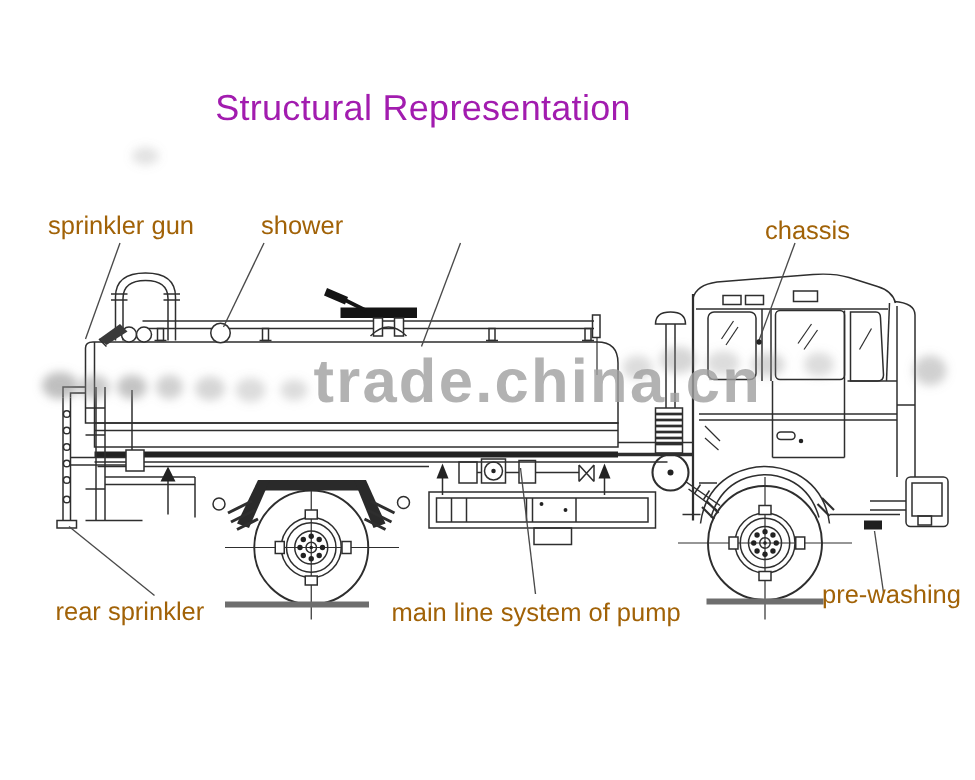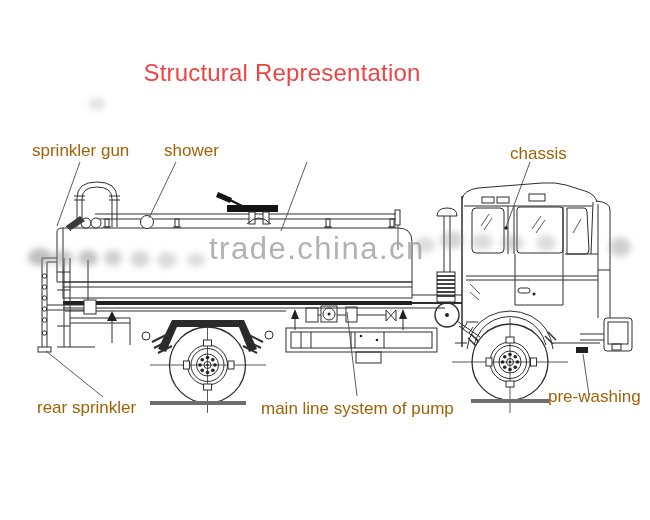--- a/index.html
+++ b/index.html
@@ -6,30 +6,30 @@
   .stage{
     position:relative;
     width:650px;height:520px;
     background:#ffffff;
     font-family:"Liberation Sans", sans-serif;
     overflow:hidden;
   }
   .stage svg{position:absolute;left:0;top:0;}
   .title{
     position:absolute;left:0;top:59px;width:564px;
-    text-align:center;font-size:24px;color:#ef4444;
+    text-align:center;font-size:24px;color:#a21caf;
     letter-spacing:0.2px;
   }
   .label{
     position:absolute;font-size:17px;color:#a16207;white-space:nowrap;
   }
   .watermark{
     position:absolute;left:209px;top:231px;
-    font-size:31px;color:#9f9f9f;opacity:.8;
-    letter-spacing:1.5px;filter:blur(.4px);
+    font-size:41px;color:#9f9f9f;opacity:.8;
+    letter-spacing:1.5px;filter:blur(.4px);font-weight:bold;
   }
 </style>
 </head>
 <body>
 
 <div class="stage">
 
   <svg width="650" height="520" viewBox="0 0 650 520">
     <defs>
       <filter id="smudge" x="-60%" y="-60%" width="220%" height="220%">
@@ -323,20 +323,20 @@
       <ellipse cx="512" cy="243" rx="11" ry="8" opacity="0.35"></ellipse>
       <ellipse cx="546" cy="243" rx="10" ry="8" opacity="0.3"></ellipse>
       <ellipse cx="620" cy="247" rx="11" ry="10" opacity="0.4"></ellipse>
       <ellipse cx="97" cy="104" rx="9" ry="6" opacity="0.25"></ellipse>
     </g>
   </svg>
 
   <div class="title">Structural Representation</div>
 
   <div class="label" style="left:32px;top:141px">sprinkler gun</div>
-  <div class="label" style="left:164px;top:141px">shower</div>
+  <div class="label" style="left:174px;top:141px">shower</div>
   <div class="label" style="left:510px;top:144px">chassis</div>
   <div class="label" style="left:37px;top:398px">rear sprinkler</div>
   <div class="label" style="left:261px;top:399px">main line system of pump</div>
   <div class="label" style="left:548px;top:387px">pre-washing</div>
 
   <div class="watermark">trade.china.cn</div>
 </div>
 
 </body></html>

